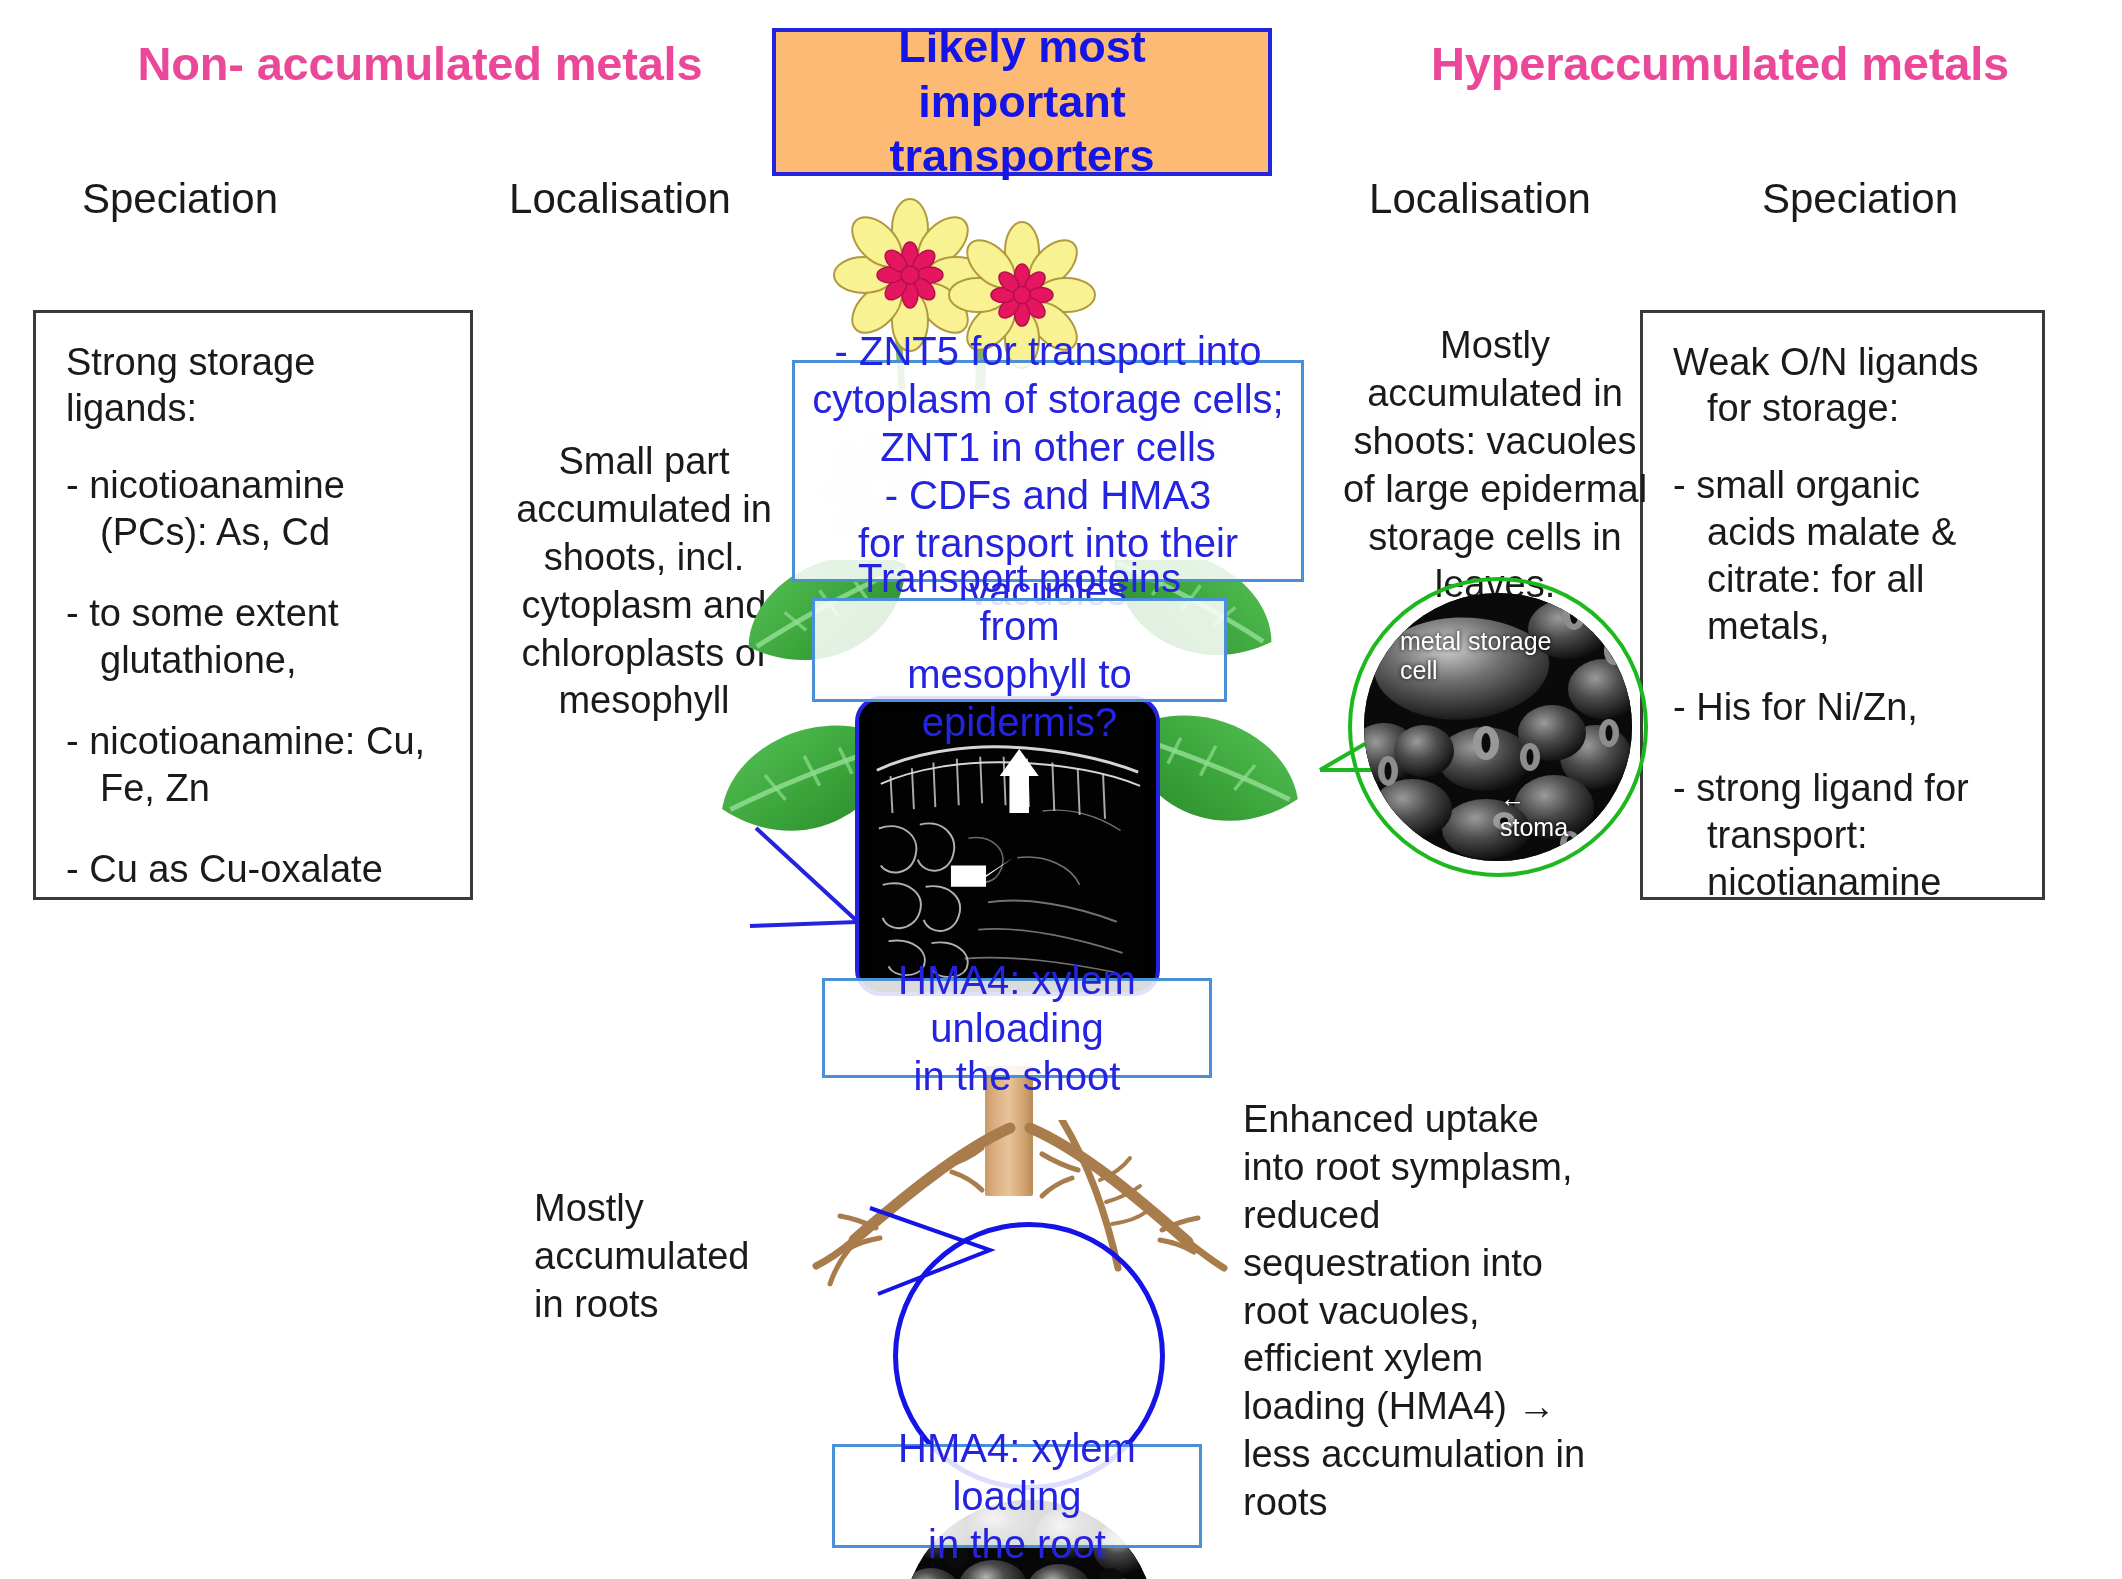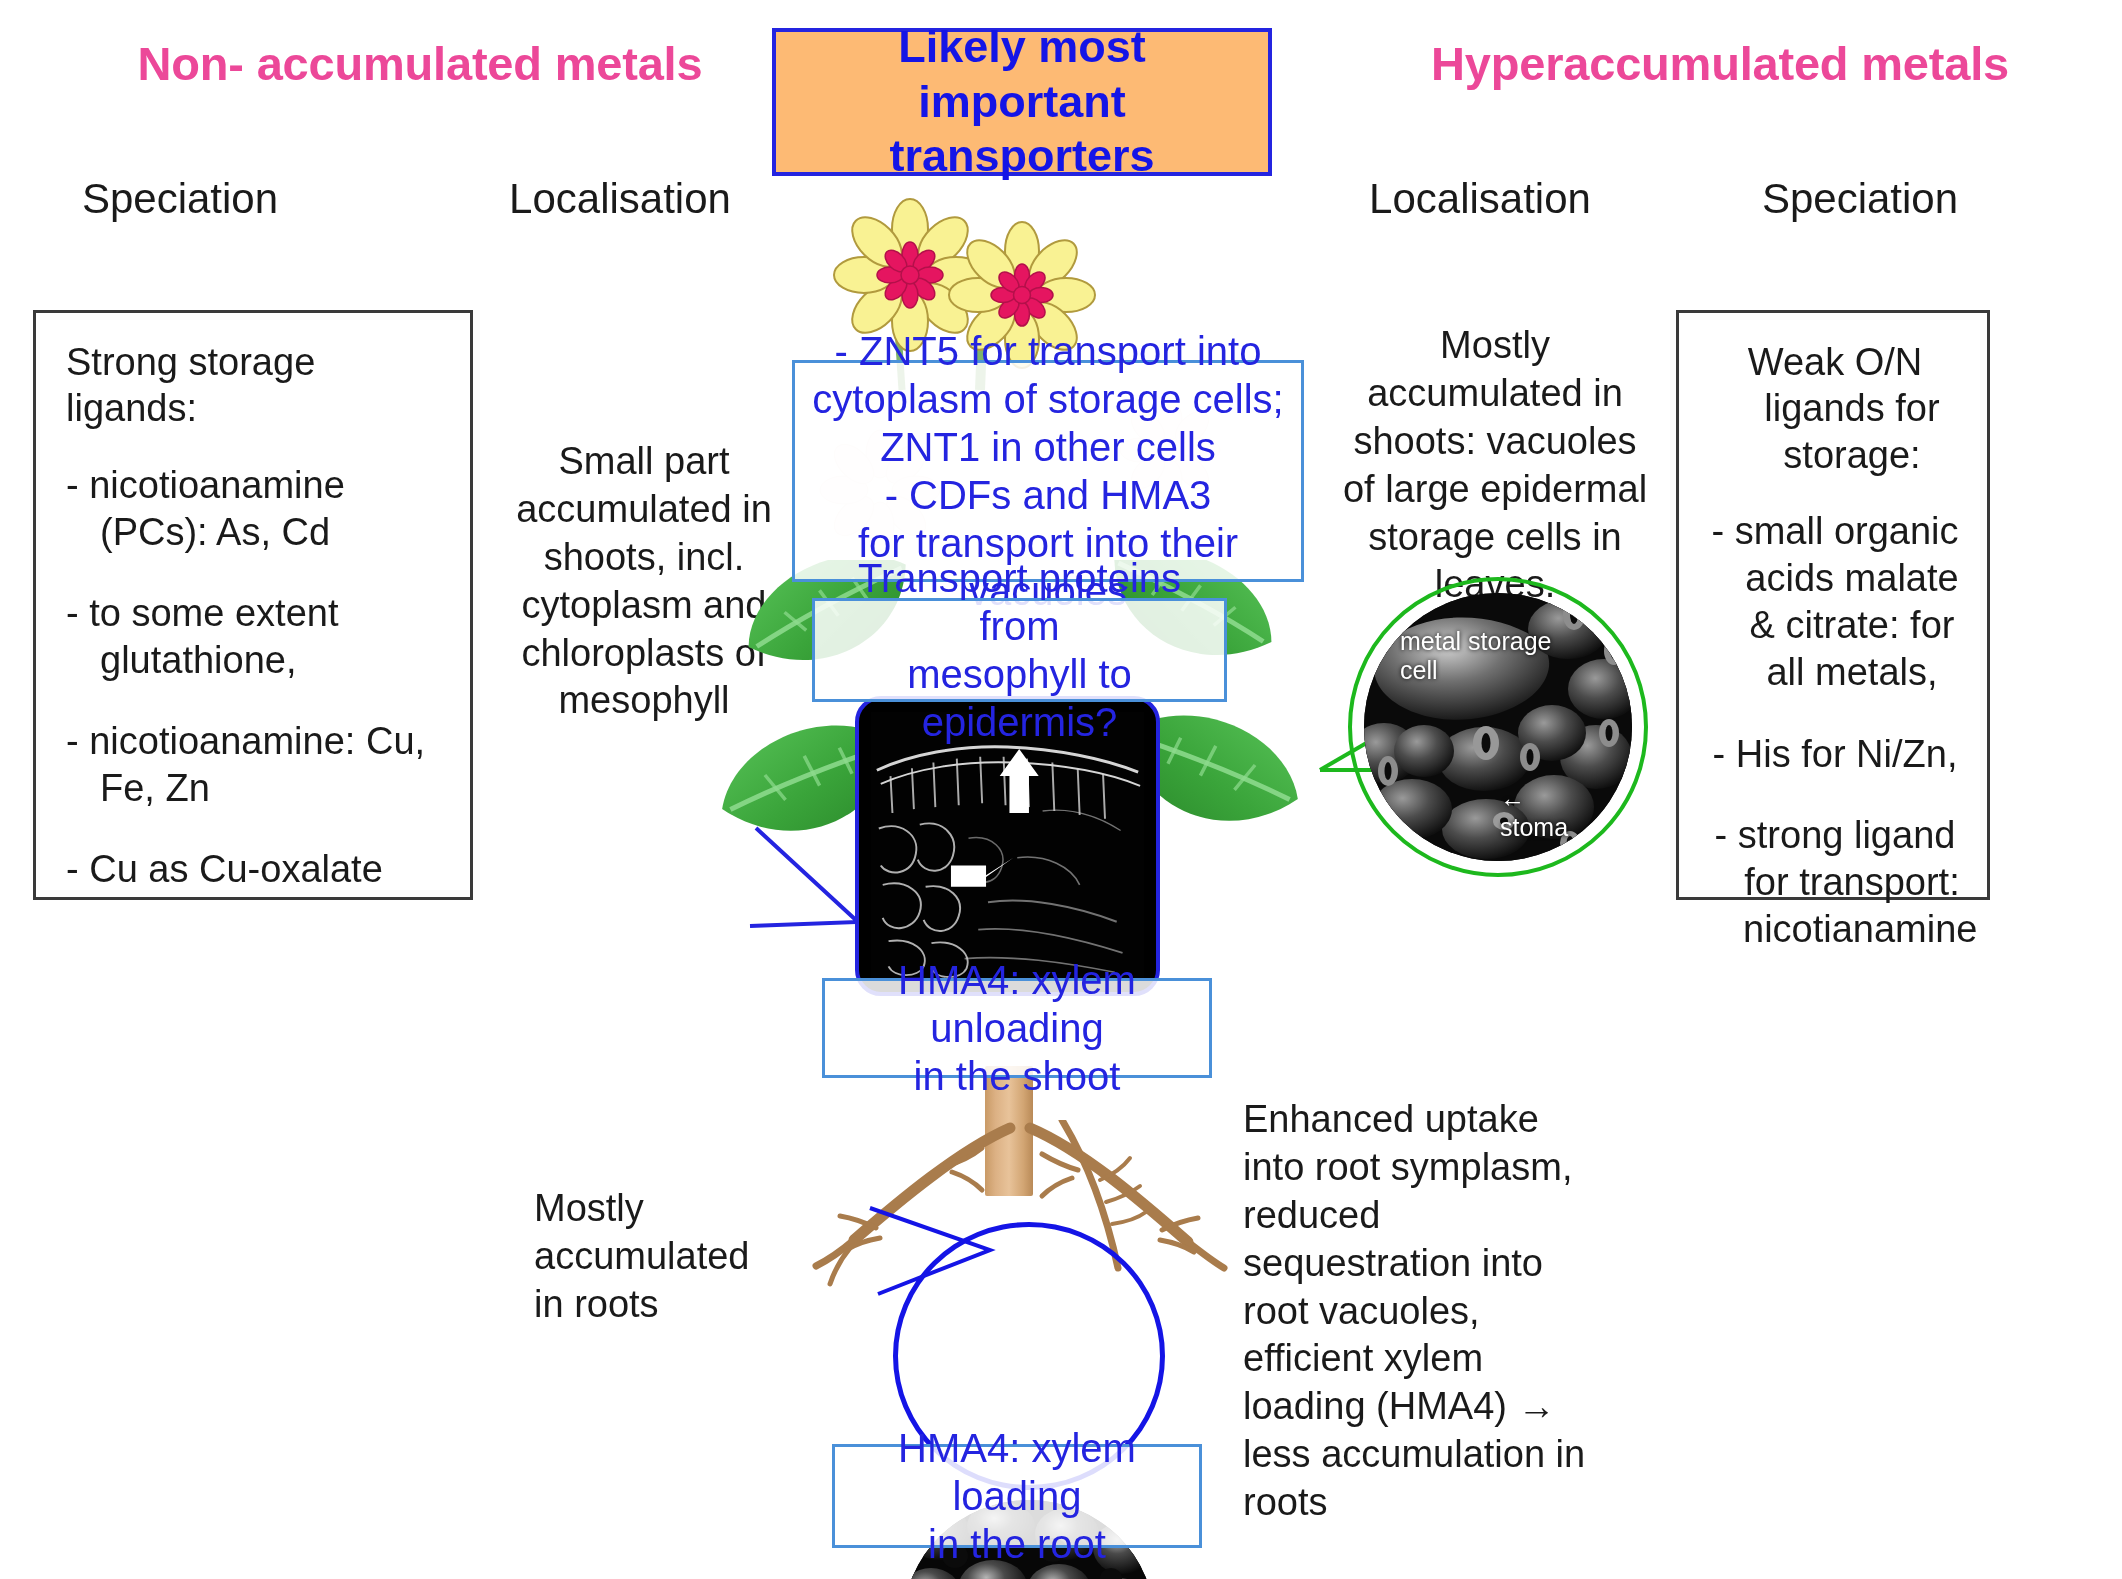--- a/index.html
+++ b/index.html
@@ -185,21 +185,21 @@
   </div>
 
   <div class="abs spec-box" style="left:33px;top:310px;width:440px;height:590px;">
     <div class="spec-head">Strong storage ligands:</div>
     <div class="spec-item">-  nicotioanamine (PCs): As, Cd</div>
     <div class="spec-item">-  to some extent glutathione,</div>
     <div class="spec-item">-  nicotioanamine: Cu, Fe, Zn</div>
     <div class="spec-item">-  Cu as Cu-oxalate</div>
   </div>
 
-  <div class="abs spec-box" style="left:1676px;top:310px;width:314px;height:590px;text-align:center;">
+  <div class="abs spec-box" style="left:1640px;top:310px;width:405px;height:590px;">
     <div class="spec-head hang">Weak O/N ligands for storage:</div>
     <div class="spec-item">-  small organic acids malate &amp; citrate: for all metals,</div>
     <div class="spec-item">-  His for Ni/Zn,</div>
     <div class="spec-item">-  strong ligand for transport: nicotianamine</div>
   </div>
 
   <div class="abs para center" style="left:516px;top:438px;width:256px;">Small part accumulated in shoots, incl. cytoplasm and chloroplasts of mesophyll</div>
 
   <div class="abs para" style="left:534px;top:1185px;width:250px;">Mostly accumulated in roots</div>
 

